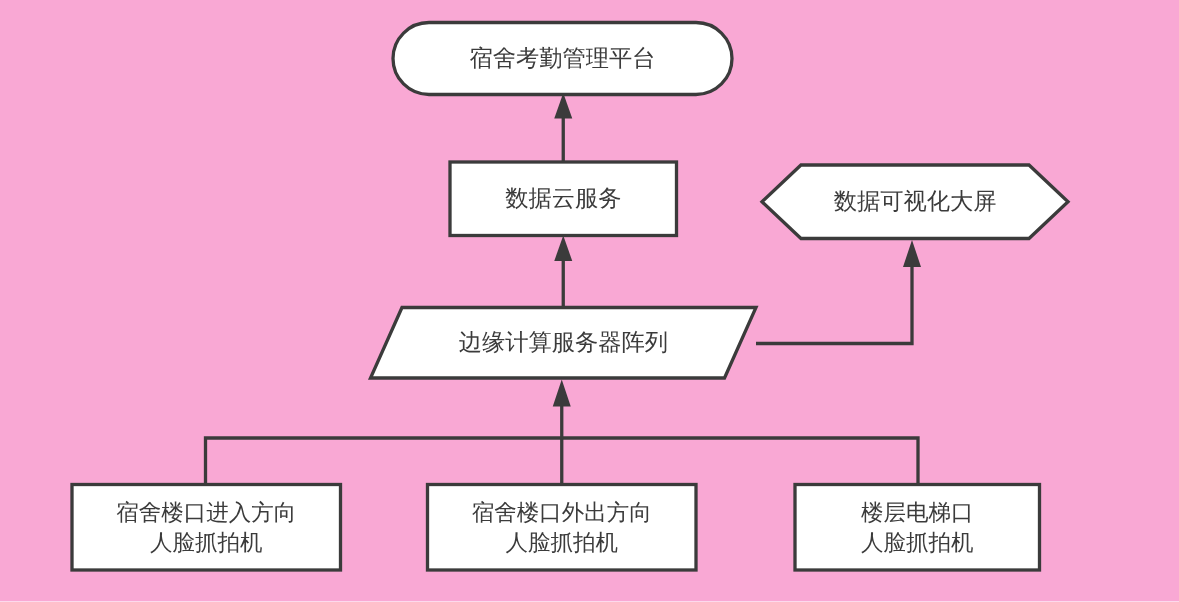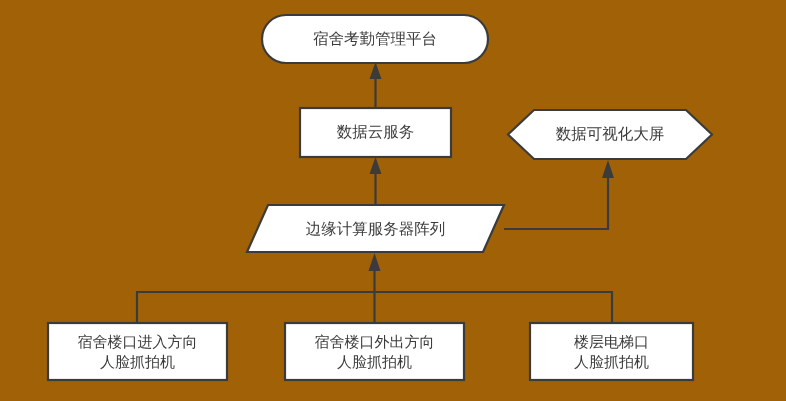--- a/index.html
+++ b/index.html
@@ -7,21 +7,21 @@
     padding: 0;
     background: #ffffff;
   }
   body {
     font-family: "Liberation Sans", "DejaVu Sans", sans-serif;
   }
   #stage {
     position: relative;
     width: 786px;
     height: 401px;
-    background: #a16207;
+    background: #f9a8d4;
     overflow: hidden;
   }
   #diagram-svg {
     position: absolute;
     left: 0;
     top: 0;
     width: 786px;
     height: 401px;
   }
   .shape-outline {

